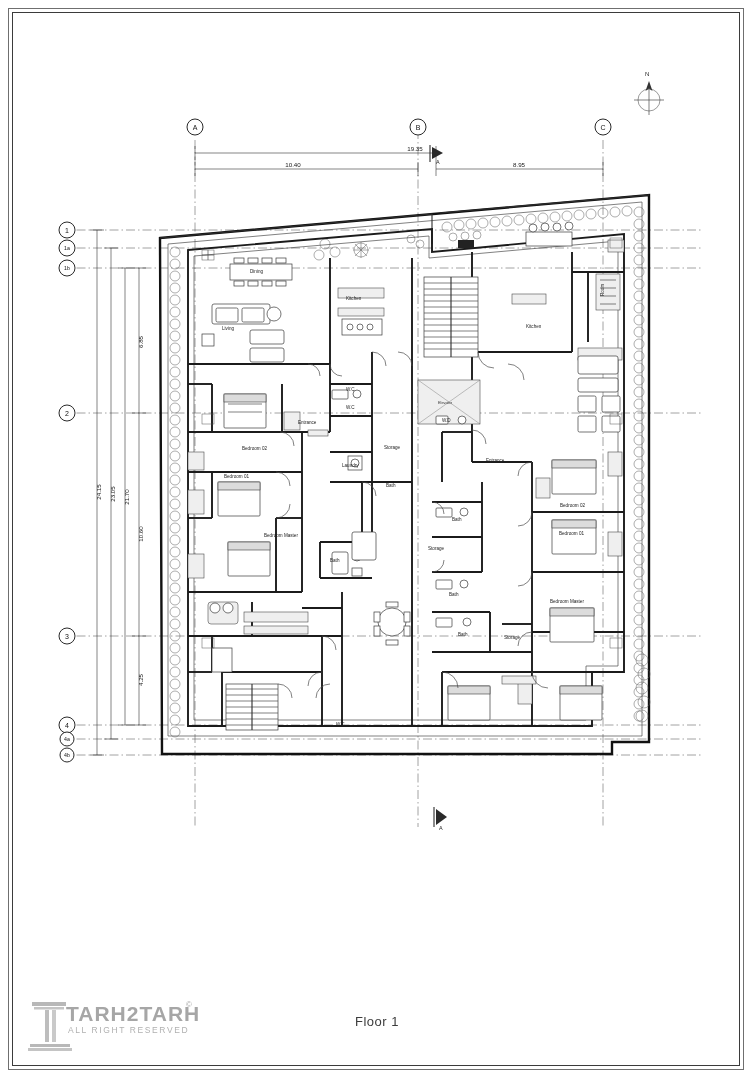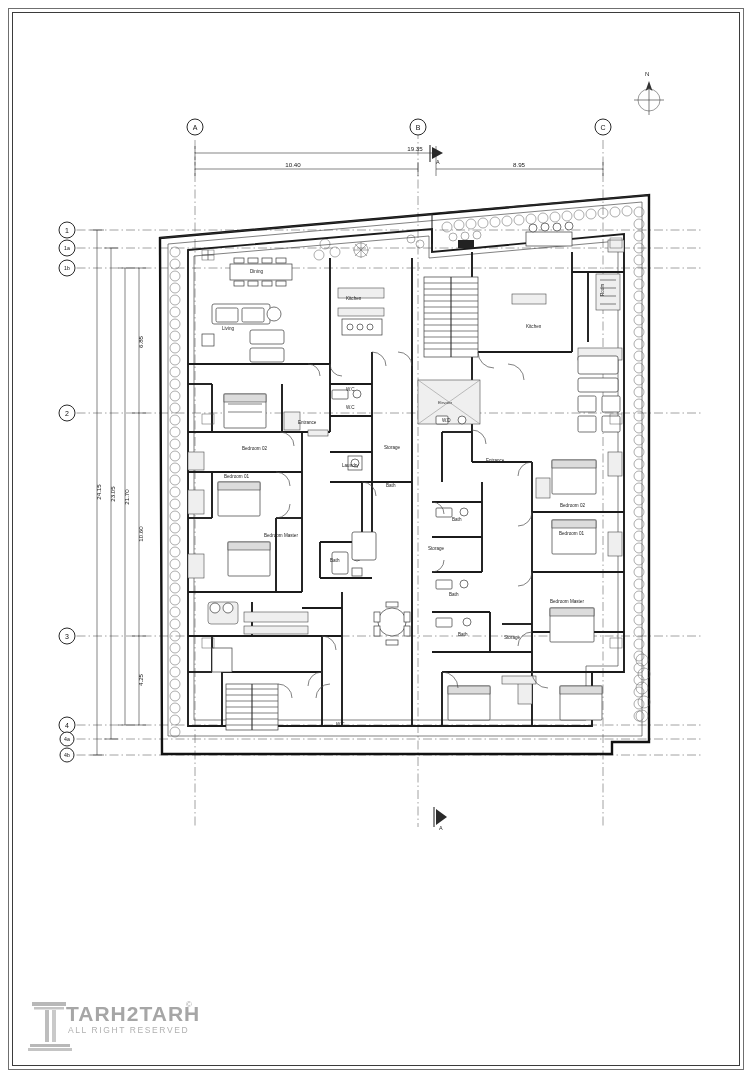--- a/index.html
+++ b/index.html
@@ -695,20 +695,21 @@
         <text class="lbl" x="492" y="627">Storage</text>
         <text class="lbl" x="548" y="495">Bedroom  02</text>
         <text class="lbl" x="547" y="523">Bedroom  01</text>
         <text class="lbl" x="538" y="591">Bedroom Master</text>
         <text class="lbl" x="324" y="714">W.C</text>
       </g>
 
     </svg>
   </div>
 
+  <div class="footer-title">Floor 1</div>
 
   <div class="logo-block">
     <svg class="logo-mark" viewBox="0 0 44 56" xmlns="http://www.w3.org/2000/svg">
       <rect x="4" y="6" width="34" height="4" fill="#b8b8b8"></rect>
       <rect x="6" y="11" width="30" height="2.5" fill="#c4c4c4"></rect>
       <rect x="17" y="14" width="4" height="32" fill="#bdbdbd"></rect>
       <rect x="24" y="14" width="4" height="32" fill="#c9c9c9"></rect>
       <rect x="2" y="48" width="40" height="3" fill="#b8b8b8"></rect>
       <rect x="0" y="52" width="44" height="3" fill="#c4c4c4"></rect>
     </svg>

